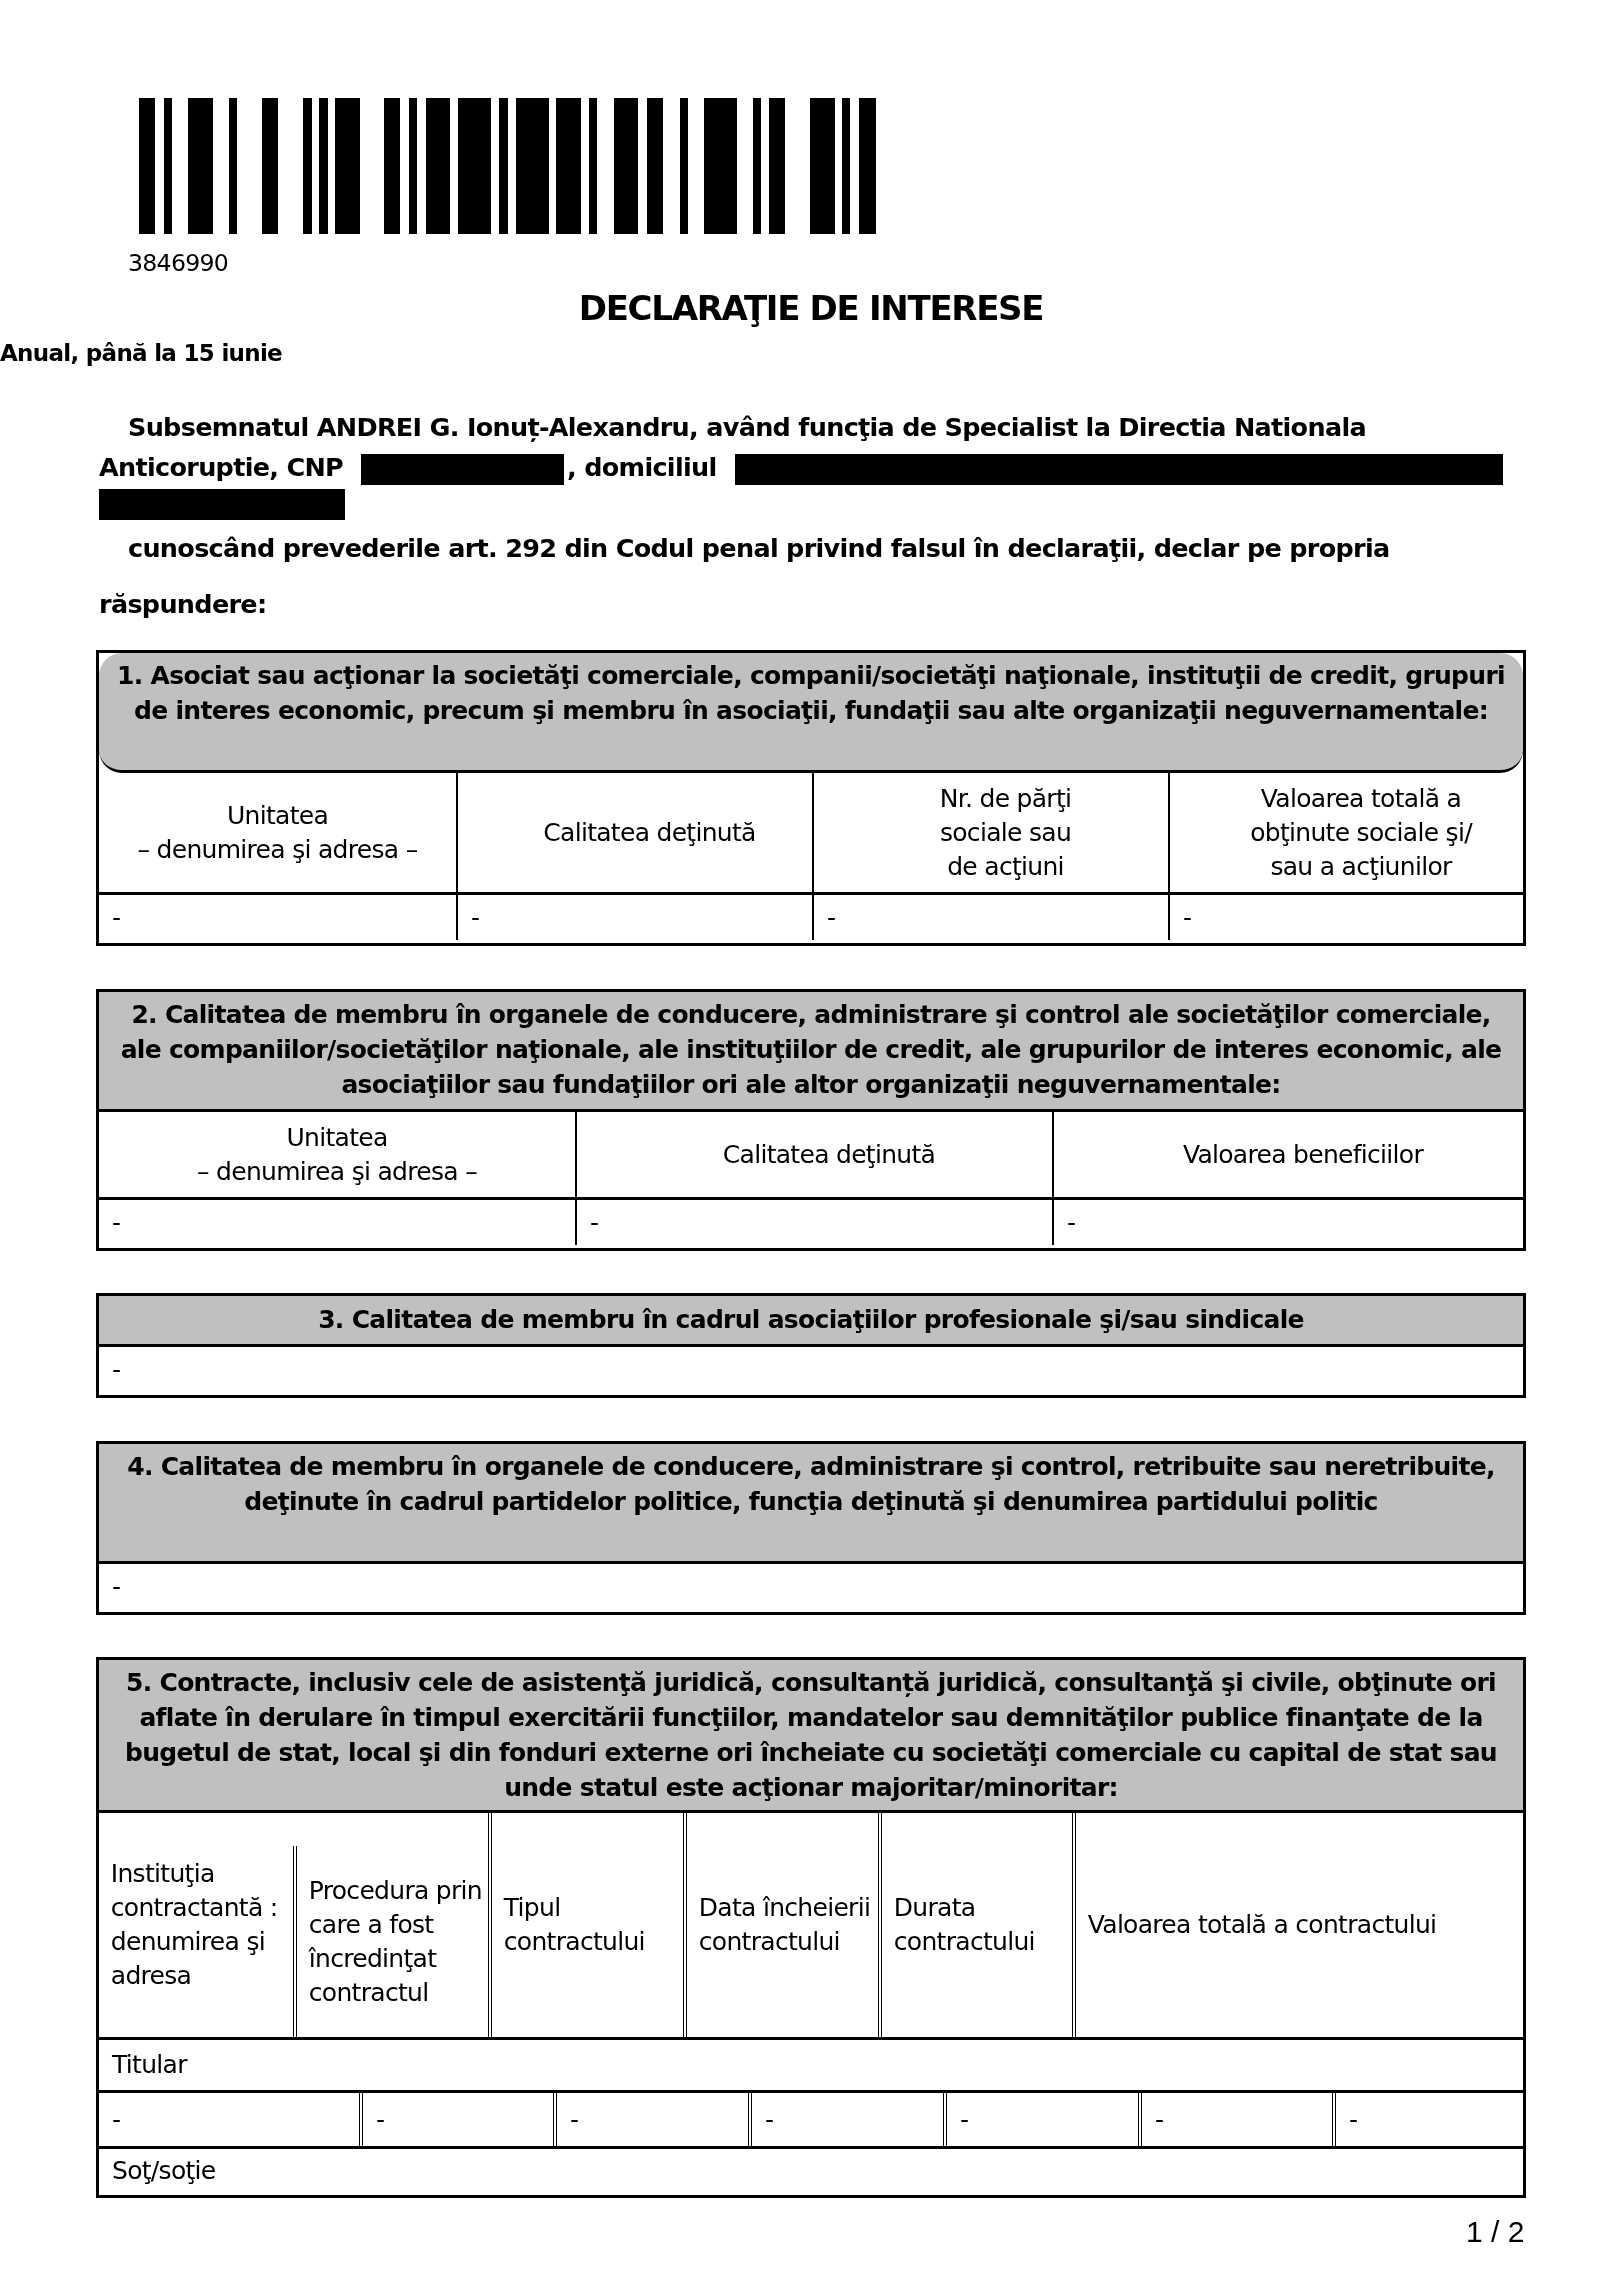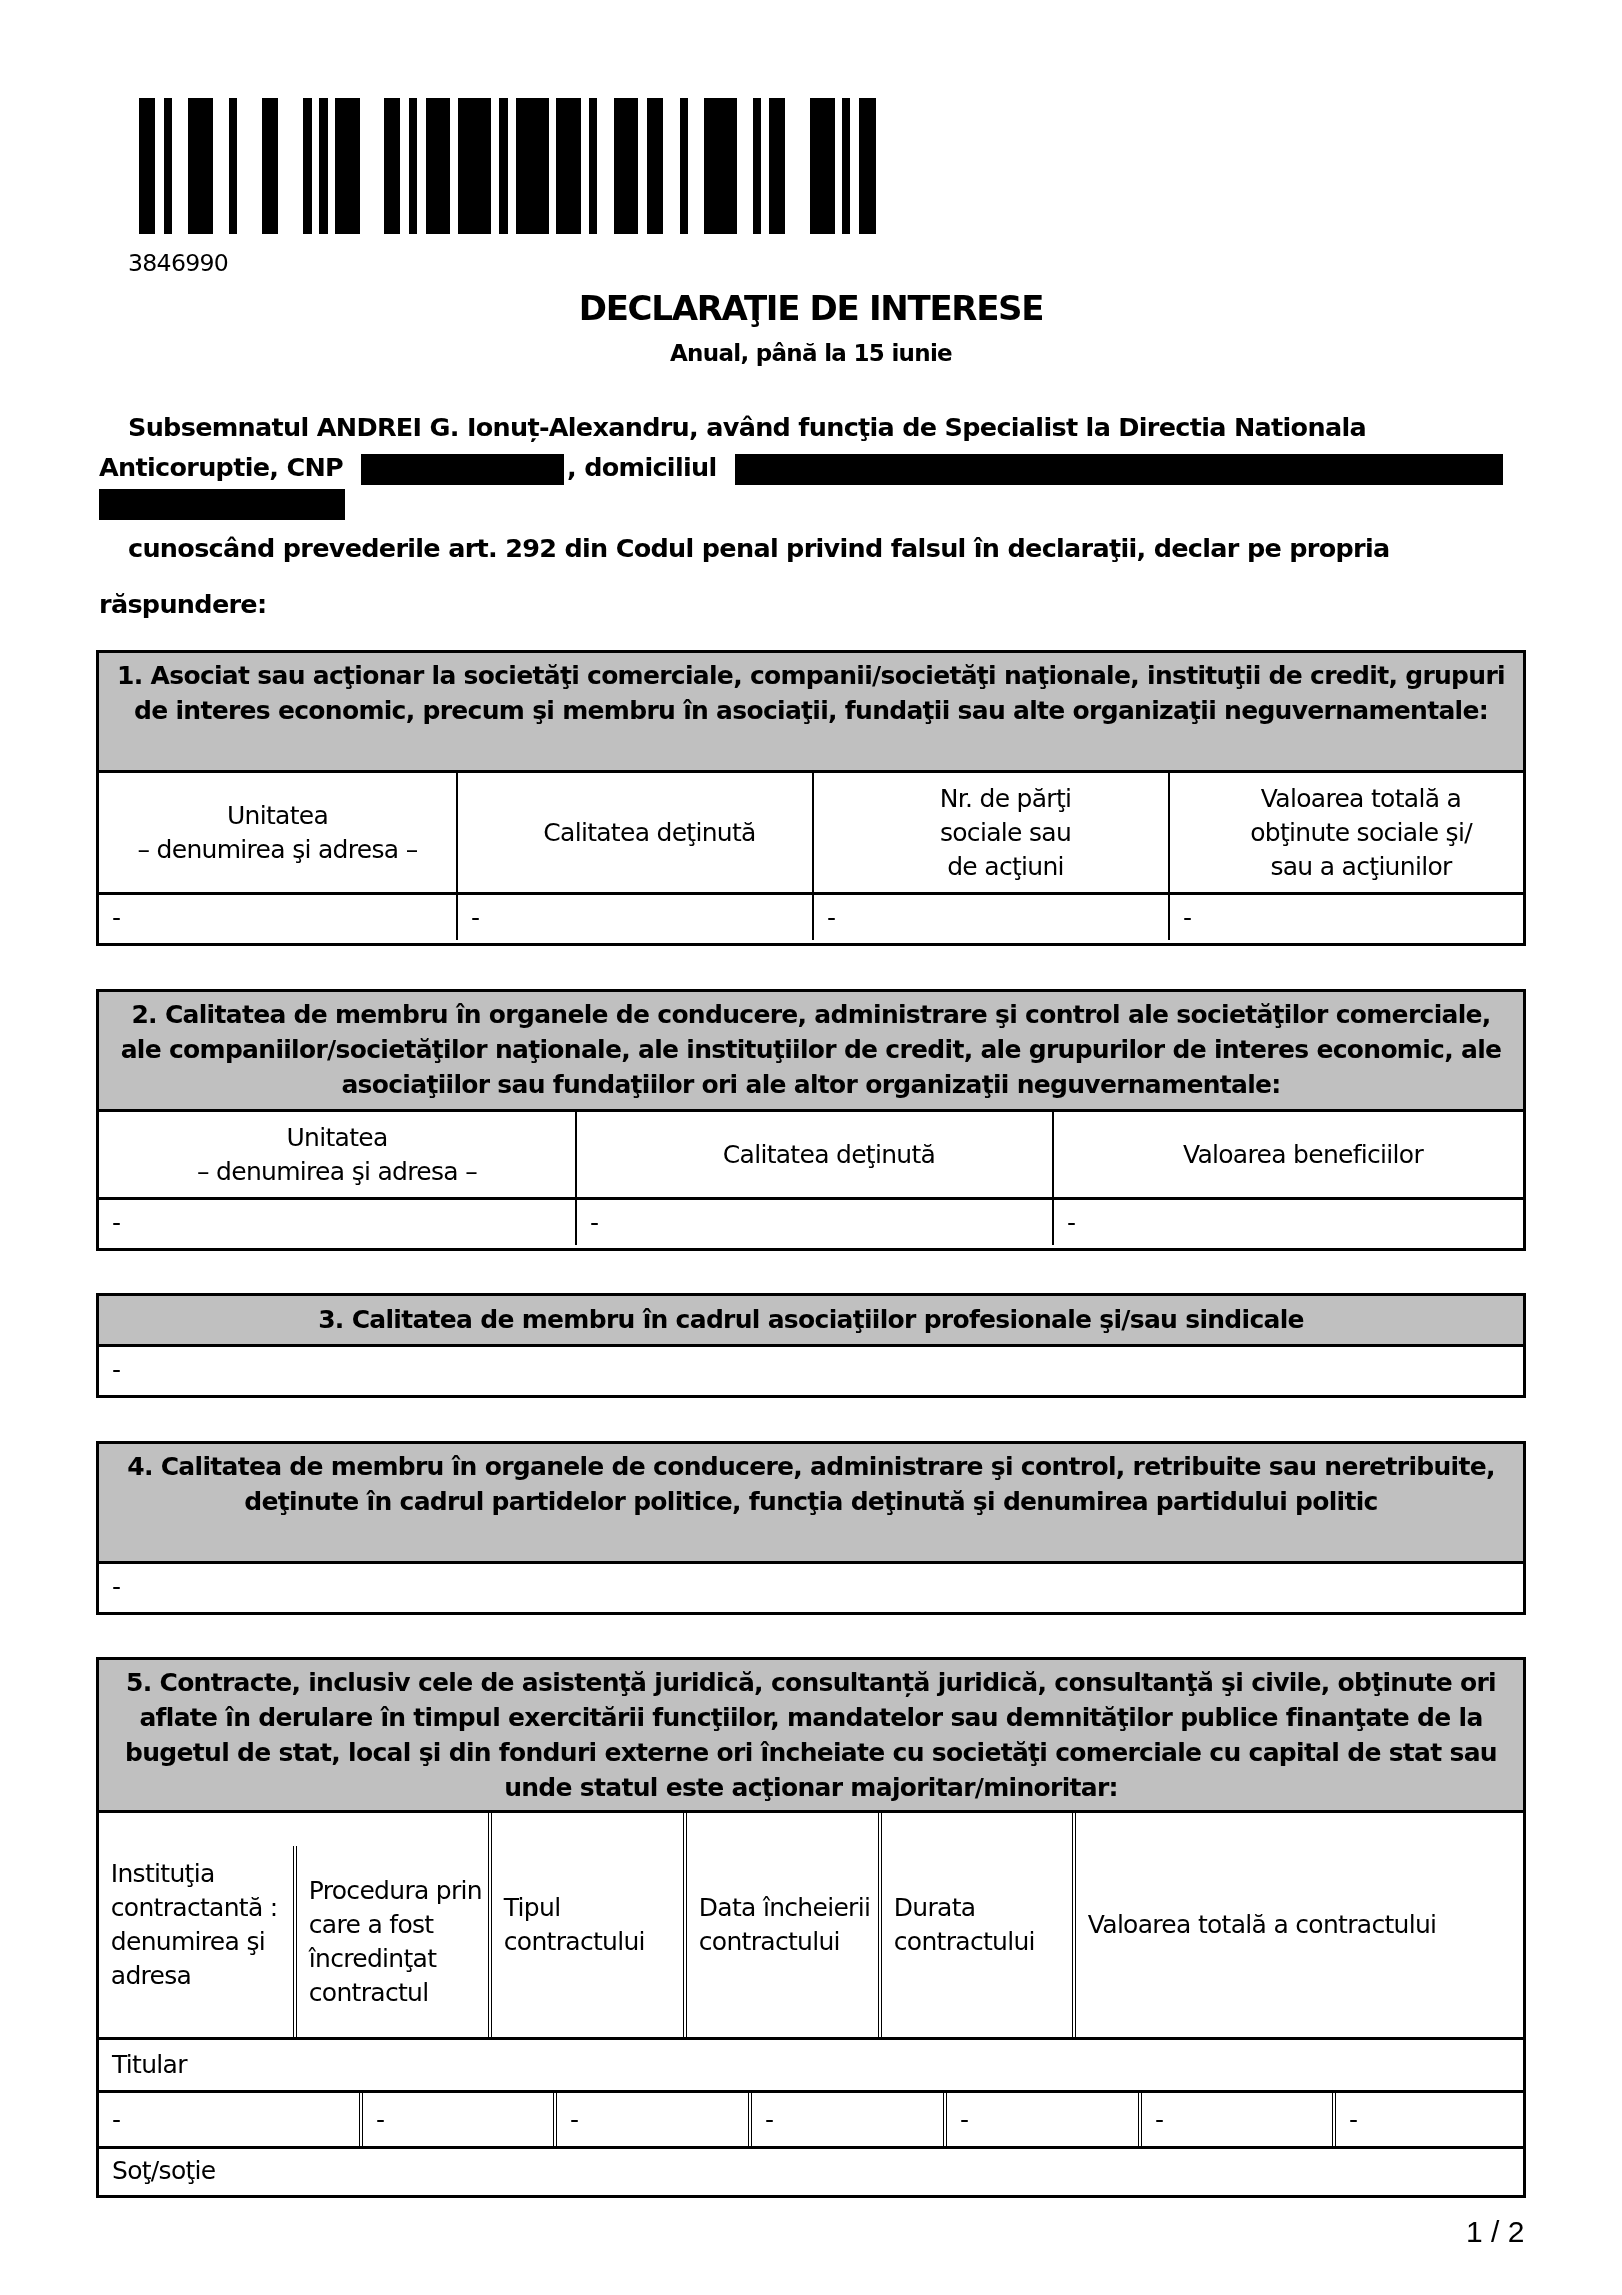--- a/index.html
+++ b/index.html
@@ -9,21 +9,21 @@
 
   
   #barcode { left: 139px; top: 98px; width: 737px; height: 136px; }
   #barcode .bar { position: absolute; top: 0; height: 100%; background: #000; }
   #barcode-number { left: 128px; top: 249px; font-size: 23.6px; font-family: "DejaVu Sans", sans-serif; letter-spacing: -0.7px; }
 
   
   #doc-title { left: 0; width: 1622px; top: 288px; text-align: center;
                font-family: "DejaVu Sans", sans-serif; font-weight: bold; font-size: 34px;
                letter-spacing: -1.3px; }
-  #doc-subtitle { left: 0; width: 1622px; top: 340px; text-align: center;
+  #doc-subtitle { left: 0; width: 1622px; top: 340px; text-align: left;
                   font-family: "DejaVu Sans", sans-serif; font-weight: bold; font-size: 23px; letter-spacing: -0.7px; }
 
   
   .intro { left: 99px; width: 1433px; font-weight: bold; font-size: 25.5px; letter-spacing: -0.7px;
            font-family: "DejaVu Sans", sans-serif; white-space: nowrap; }
   .redact { position: absolute; background: #000; }
 
   
   .tbl { position: absolute; left: 96px; width: 1430px; border: 3.9px solid #000; box-sizing: border-box; }
   .tbl-head { background: #c0c0c0; text-align: center; font-weight: bold; font-size: 25px;
@@ -80,21 +80,21 @@
   <span>Anticoruptie, CNP</span>
 </div>
 <div class="redact" style="left:361px; top:454px; width:203px; height:31px;"></div>
 <div class="abs intro" style="top:452px; left:567px;">, domiciliul</div>
 <div class="redact" style="left:735px; top:454px; width:768px; height:31px;"></div>
 <div class="redact" style="left:99px; top:489px; width:246px; height:31px;"></div>
 <div class="abs intro" style="top:533px; left:128px;">cunoscând prevederile art. 292 din Codul penal privind falsul în declaraţii, declar pe propria</div>
 <div class="abs intro" style="top:569px;margin-top:20px;">răspundere:</div>
 
 <div class="tbl" style="top:650px; height:296px;">
-  <div class="tbl-head" style="height:120px;">1. Asociat sau acţionar la societăţi comerciale, companii/societăţi naţionale, instituţii de credit, grupuri de interes economic, precum şi membru în asociaţii, fundaţii sau alte organizaţii neguvernamentale:</div>
+  <div class="tbl-head" style="height:120px;border-radius:23px;">1. Asociat sau acţionar la societăţi comerciale, companii/societăţi naţionale, instituţii de credit, grupuri de interes economic, precum şi membru în asociaţii, fundaţii sau alte organizaţii neguvernamentale:</div>
   <div class="row" style="height:119px;">
     <div class="cell center" style="width:357px; white-space:pre-line;">Unitatea
 – denumirea şi adresa –</div>
     <div class="cell center" style="width:356px; white-space:pre-line;">Calitatea deţinută</div>
     <div class="cell center" style="width:356px; white-space:pre-line;">Nr. de părţi
 sociale sau
 de acţiuni</div>
     <div class="cell center" style="flex:1; white-space:pre-line;">Valoarea totală a
 obţinute sociale şi/
 sau a acţiunilor</div>

